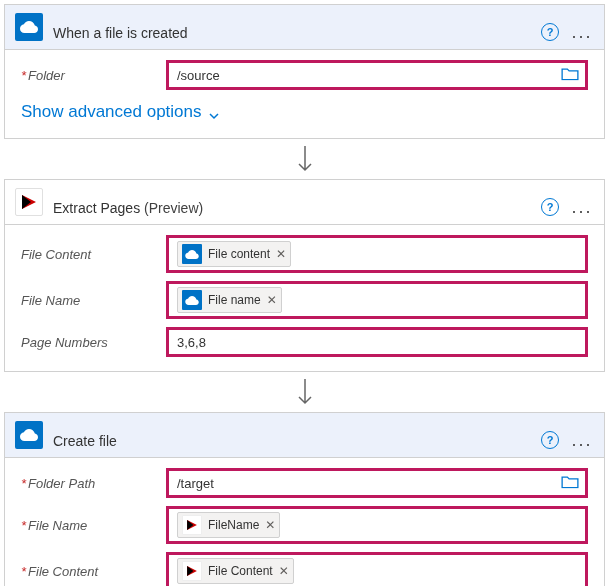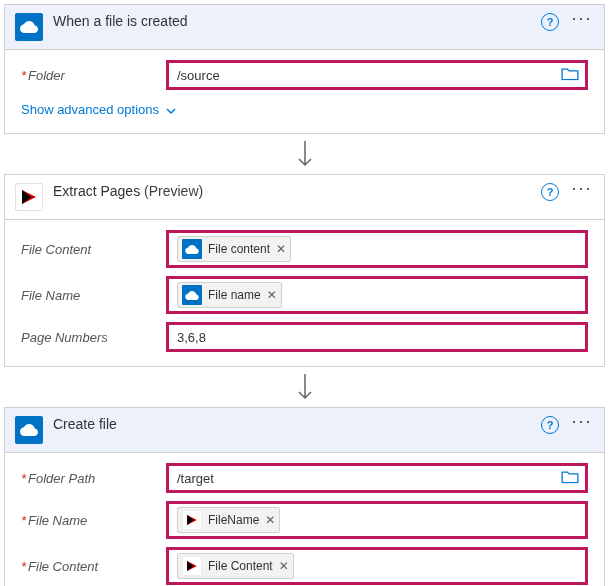--- a/index.html
+++ b/index.html
@@ -11,21 +11,21 @@
     color: #333;
     width: 609px;
   }
   .card {
     border: 1px solid #d0d0d0;
     background: #fff;
     margin-bottom: 0;
   }
   .header {
     display: flex;
-    align-items: flex-start;
+    align-items: flex-end;
     padding: 8px 10px;
     background: #ecf1fb;
     border-bottom: 1px solid #d0d0d0;
   }
   .header.white { background: #fff; }
   .icon-box {
     width: 28px; height: 28px;
     display: flex; align-items: center; justify-content: center;
     border-radius: 2px;
     margin-right: 10px;
@@ -84,21 +84,21 @@
   .field.with-picker { padding-right: 36px; }
   .folder-picker {
     position: absolute;
     right: 6px;
     top: 50%;
     transform: translateY(-50%);
     cursor: pointer;
   }
   .advanced {
     color: #0078d4;
-    font-size: 13px;
+    font-size: 17px;
     display: flex;
     align-items: flex-end;
     cursor: pointer;
     margin-top: 6px;
     padding: 4px 0 2px;
   }
   .advanced svg { margin-left: 6px; }
   .token {
     display: inline-flex;
     align-items: center;

